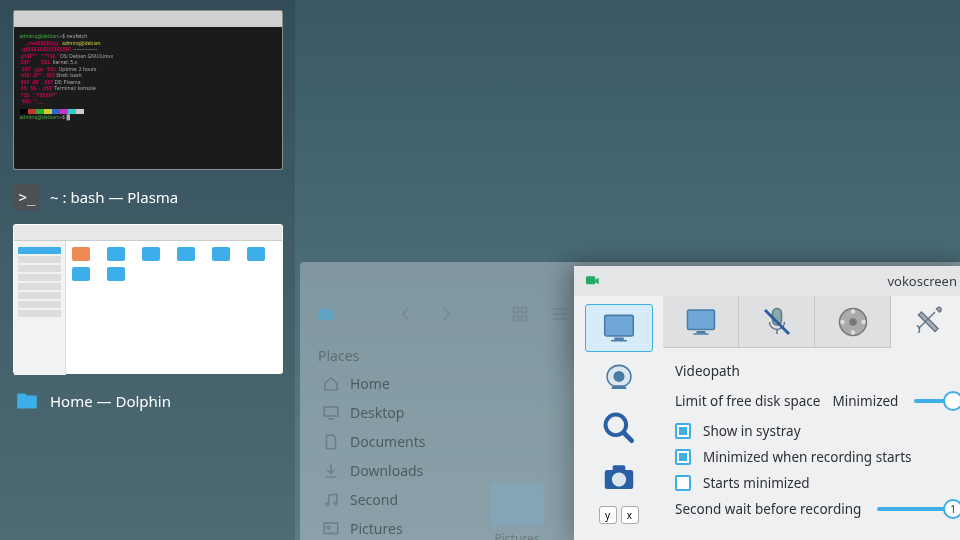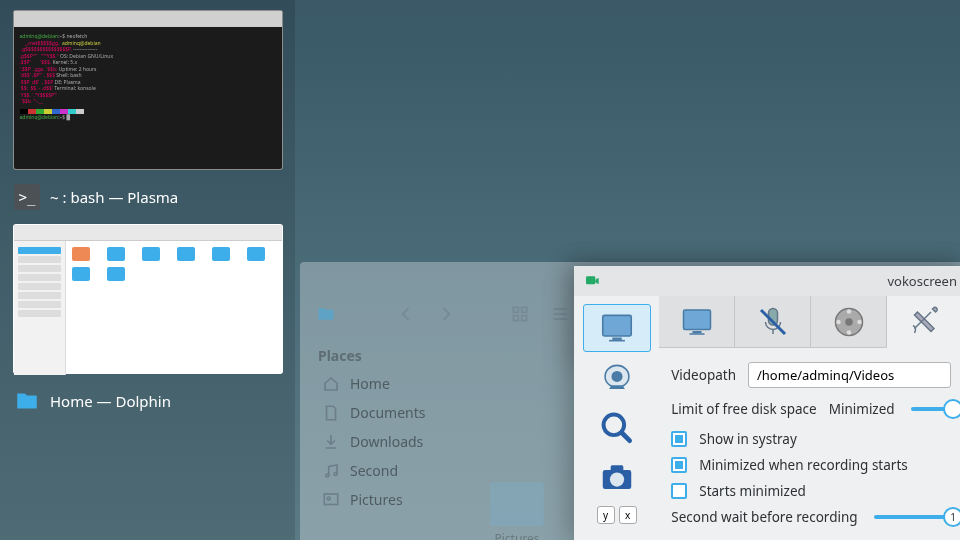--- a/index.html
+++ b/index.html
@@ -38,21 +38,21 @@
 .ic.term { background:#4b5154; color:#fff; font-size:14px; font-family:monospace; border-radius:2px; }
 .ic.fold { position:relative; }
 .ic.fold svg { width:26px; height:26px; }
 
 
 .bg-dolphin { position:absolute; left:300px; top:262px; width:660px; height:278px; background:rgba(230,235,238,.35); border-radius:4px 0 0 0; }
 .bg-dolphin .titlebar { height:32px; display:flex; align-items:center; justify-content:flex-end; padding:0 16px; color:rgba(255,255,255,.6); font-size:13px; }
 .bg-dolphin .toolbar { height:40px; padding:4px 16px; display:flex; align-items:center; gap:20px; }
 .bg-dolphin .toolbar .navico { width:20px; height:20px; opacity:.3; }
 .bg-dolphin .places { position:absolute; left:10px; top:80px; width:158px; }
-.bg-dolphin .places-hdr { color:rgba(80,90,95,.7); font-size:14px; padding:4px 8px;font-weight:bold; }
+.bg-dolphin .places-hdr { color:rgba(80,90,95,.7); font-size:14px; padding:4px 8px; }
 .bg-dolphin .place { display:flex; align-items:center; gap:10px; padding:5px 12px; color:rgba(60,70,75,.75); font-size:14px; }
 .bg-dolphin .place svg { width:18px; height:18px; opacity:.6; }
 .bg-dolphin .grid-area { position:absolute; left:180px; top:80px; right:0; bottom:0; }
 .bg-dolphin .gfold { position:absolute; text-align:center; color:rgba(80,90,95,.55); font-size:12px; }
 .bg-dolphin .gfold .fi { width:54px; height:44px; background:rgba(120,180,210,.3); border-radius:4px; margin:0 auto 4px; }
 
 
 .voko { position:absolute; left:567px; top:266px; width:393px; height:278px; background:#eff0f1; border-radius:4px 0 0 0; box-shadow:-6px 0 24px rgba(0,0,0,.25);margin-left:7px; }
 .voko .titlebar { height:30px; background:#e4e5e7; display:flex; align-items:center; padding:0 10px; gap:8px; }
 .voko .titlebar .appico { width:16px; height:16px; }
@@ -211,20 +211,27 @@
   <div class="places">
     <div class="places-hdr">Places</div>
     <div class="place">
         <svg viewBox="0 0 24 24">
           <path class="svgico" d="M4 11l8-7 8 7v9H4z"></path>
         </svg>
         <span>Home</span>
       </div>
     <div class="place">
         <svg viewBox="0 0 24 24">
+          <rect class="svgico" x="3" y="4" width="18" height="12"></rect>
+          <line class="svgico" x1="8" y1="20" x2="16" y2="20"></line>
+        </svg>
+        <span>Desktop</span>
+      </div>
+    <div class="place">
+        <svg viewBox="0 0 24 24">
           <path class="svgico" d="M6 3h9l3 3v15H6z"></path>
         </svg>
         <span>Documents</span>
       </div>
     <div class="place">
         <svg viewBox="0 0 24 24">
           <path class="svgico" d="M12 3v12m-5-5l5 5 5-5M5 20h14"></path>
         </svg>
         <span>Downloads</span>
       </div>
@@ -326,21 +333,20 @@
           <svg viewBox="0 0 48 48">
               <path d="M10 34l22-22m-18 0l-4 4 22 22 4-4z" fill="#aab" stroke="#678" stroke-width="2"></path>
               <path d="M34 8l4 4 2-2a3 3 0 0 0-4-4z" fill="#aab" stroke="#678" stroke-width="2"></path>
               <path d="M8 30c4 2 4 6 2 10" fill="none" stroke="#678" stroke-width="2"></path>
             </svg>
         </div>
       </div>
       <div class="panel">
         <div class="row">
           <span class="lbl">Videopath</span>
-          <input type="text" value="/home/adminq/Videos" style="">
         </div>
         <div class="row">
           <span class="lbl">Limit of free disk space</span>
           <span class="lbl">Minimized</span>
           <div class="slider">
               <div class="knob"></div>
             </div>
         </div>
         <div class="row tight">
           <div class="cb checked"></div>

